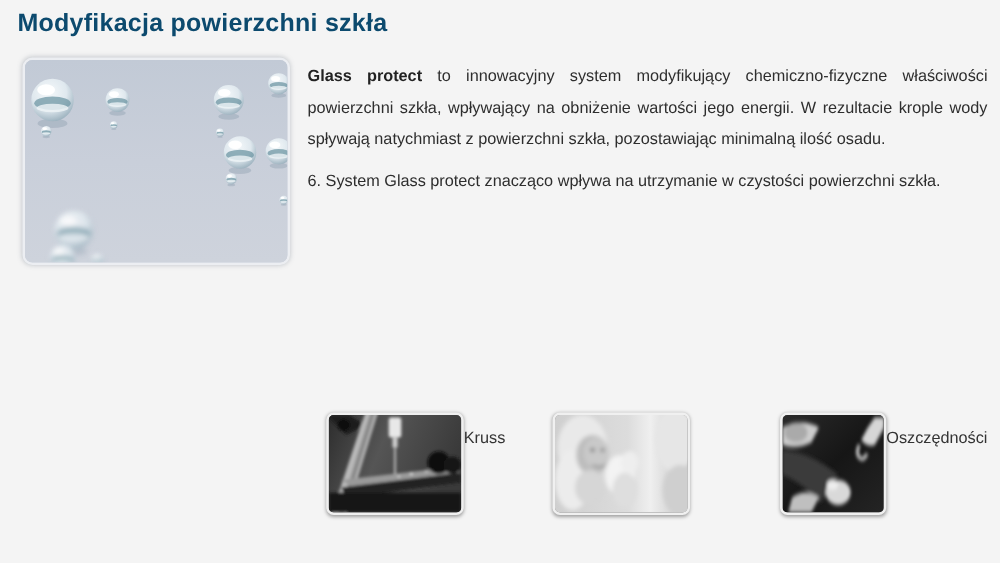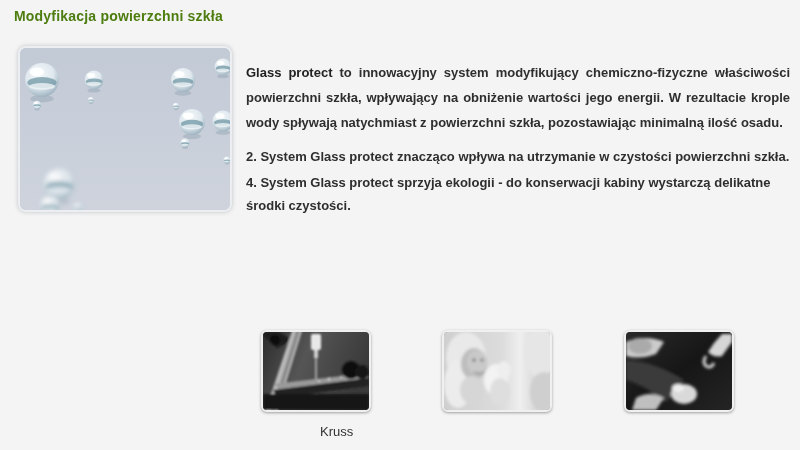--- a/index.html
+++ b/index.html
@@ -8,42 +8,41 @@
     position: relative;
     background: #f4f4f4;
     font-family: "Liberation Sans", "DejaVu Sans", sans-serif;
     color: #2e2e2e;
     overflow: hidden;
   }
 
   .page-title {
     position: absolute;
     left: 14px; top: 8px;
-    font-size: 14px;
-    color: #4d7c0f;
+    font-size: 20px;
+    color: #0c4a6e;
     letter-spacing: .2px;
   }
 
   .hero {
     position: absolute;
     left: 18px; top: 46px;
     width: 214px; height: 166px;
     border-radius: 8px;
     border: 2px solid #eceef2;
     box-shadow: 0 0 4px rgba(90,100,115,.35);
     overflow: hidden;
     background: #c8cfda;
   }
   .hero svg { display: block; width: 100%; height: 100%; }
 
   .article {
     position: absolute;
-    left: 246px; top: 60px;
+    left: 246px; top: 48px;
     width: 544px;
-    font-weight: bold;
   }
   .article p {
     font-size: 13px;
     line-height: 23px;
     color: #2e2e2e;
   }
   .article .intro {
     text-align: justify;
     line-height: 25px;
     margin-bottom: 10px;
@@ -53,21 +52,21 @@
 
   .gallery {
     position: absolute;
     left: 246px; top: 330px;
     width: 544px;
     display: flex;
   }
   .gallery-cell {
     width: 181.33px;
     display: flex;
-    flex-direction: column;
+    flex-direction: row;
   }
   .thumb {
     margin-left: 15px;
     width: 110px; height: 82px;
     border: 2px solid #f0f0f0;
     border-radius: 6px;
     overflow: hidden;
     box-shadow: 0 1px 3px rgba(0,0,0,.35);
     cursor: pointer;
     background: #888;
@@ -129,22 +128,21 @@
     <g filter="url(#soft3)" opacity="0.85">
       <use href="#droplet" transform="translate(39,136) scale(1.55)"></use>
       <use href="#droplet" transform="translate(30,158) scale(1.0)"></use>
       <use href="#droplet" transform="translate(58,160) scale(0.5)"></use>
     </g>
   </svg>
 </div>
 
 <div class="article">
   <p class="intro"><b>Glass protect</b><span> to innowacyjny system modyfikujący chemiczno-fizyczne właściwości powierzchni szkła, wpływający na obniżenie wartości jego energii. W rezultacie krople wody spływają natychmiast z powierzchni szkła, pozostawiając minimalną ilość osadu.</span></p>
-  <p class="point">2. System Glass protect znacząco wpływa na utrzymanie w czystości powierzchni szkła.</p>
-  <p class="point">4. System Glass protect sprzyja ekologii - do konserwacji kabiny wystarczą delikatne środki czystości.</p>
+  <p class="point">6. System Glass protect znacząco wpływa na utrzymanie w czystości powierzchni szkła.</p>
 </div>
 
 <div class="gallery">
 
   <div class="gallery-cell">
     <div class="thumb">
       <svg viewBox="0 0 106 78" preserveAspectRatio="none">
         <defs>
           <linearGradient id="krBg" x1="0" y1="0" x2="1" y2="0.3">
             <stop offset="0" stop-color="#2d2d2d"></stop>
@@ -232,15 +230,16 @@
           <path d="M0,28 Q30,30 58,48 L40,70 Q16,52 0,48 Z" fill="#3a3a3a"></path>
           <path d="M96,2 Q88,10 82,20 Q88,26 96,24 L106,10 L106,2 Z" fill="#d6d6d6"></path>
           <path d="M80,24 q-4,6 0,10 q5,3 8,-3" fill="none" stroke="#cfcfcf" stroke-width="3"></path>
           <ellipse cx="60," :="" ry="0"></ellipse>
           <ellipse cx="58" cy="62" rx="13" ry="10" fill="#d9d9d9"></ellipse>
           <ellipse cx="52" cy="56" rx="6" ry="4" fill="#eeeeee"></ellipse>
           <path d="M10,66 Q24,58 38,66 L30,78 L6,78 Z" fill="#bfbfbf"></path>
         </g>
       </svg>
     </div>
+    <div class="thumb-caption">Oszczędności</div>
   </div>
 
 </div>
 
 </body></html>

